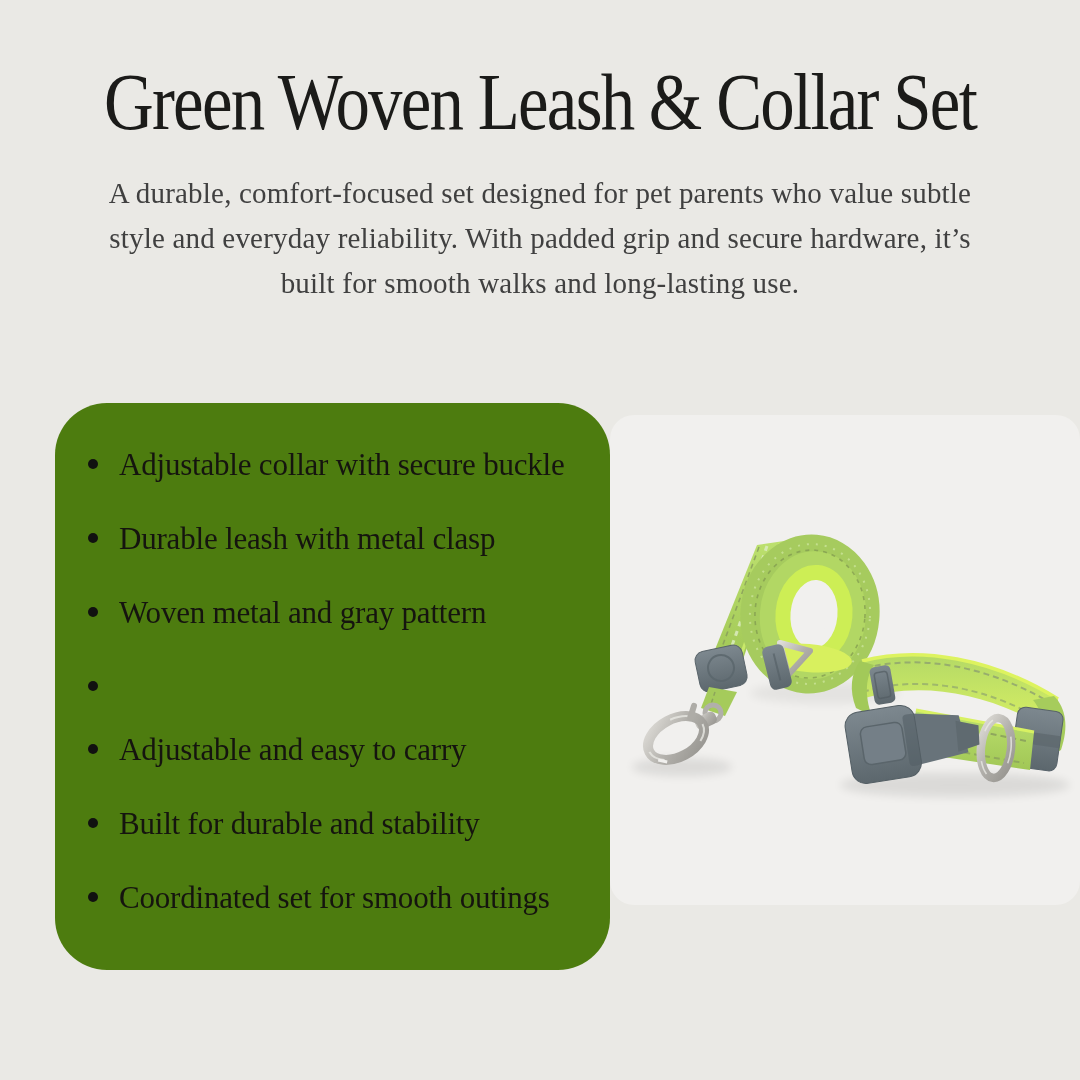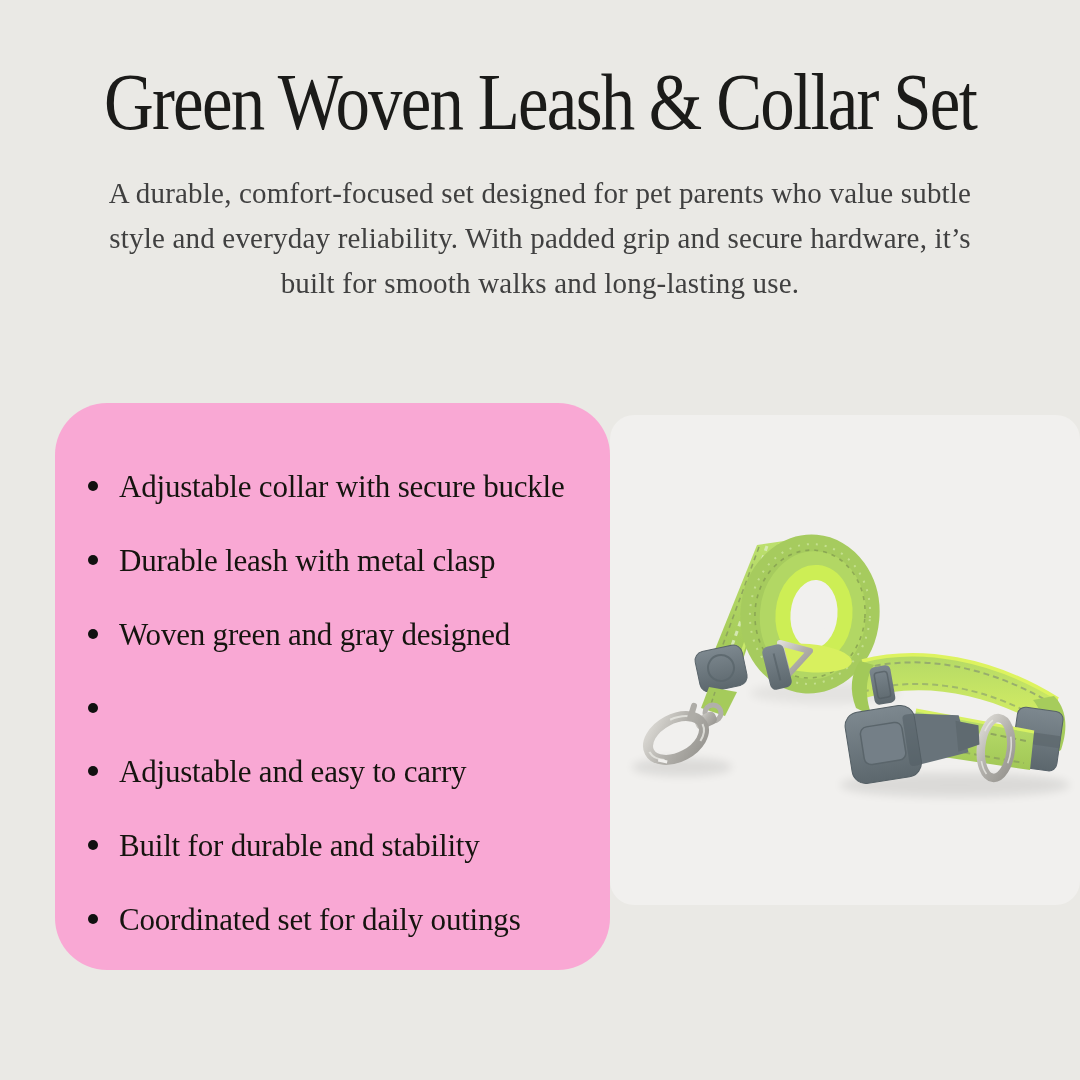--- a/index.html
+++ b/index.html
@@ -15,22 +15,22 @@
     transform:scaleX(0.86); transform-origin:50% 50%;
     white-space:nowrap;
   }
   .description{
     position:absolute; top:171px; left:100px; width:880px; margin:0;
     text-align:center; color:#404040;
     font-size:29px; line-height:45px; letter-spacing:0.2px;
   }
   .features-card{
     position:absolute; left:55px; top:403px; width:555px; height:567px;
-    background:#f9a8d4; border-radius:52px; box-sizing:border-box;
-    padding:68px 20px 0 33px;
+    background:#4d7c0f; border-radius:52px; box-sizing:border-box;
+    padding:46px 20px 0 33px;
   }
   .features-list{ list-style:none; margin:0; padding:0; }
   .features-list li{
     display:flex; align-items:flex-start;
     margin:0 0 43px 0; color:#15140f;
     font-size:31px; line-height:31px; letter-spacing:-0.2px;
   }
   .bullet-dot{
     flex:0 0 auto; width:10px; height:10px; border-radius:50%;
     background:#111110; margin:10px 21px 0 0;
@@ -55,36 +55,36 @@
       <li>
           <span class="bullet-dot"></span>
           <span>Adjustable collar with secure buckle</span>
         </li>
       <li>
           <span class="bullet-dot"></span>
           <span>Durable leash with metal clasp</span>
         </li>
       <li>
           <span class="bullet-dot"></span>
-          <span>Woven green and gray designed</span>
+          <span>Woven metal and gray pattern</span>
         </li>
       <li>
           <span class="bullet-dot"></span>
         </li>
       <li>
           <span class="bullet-dot"></span>
           <span>Adjustable and easy to carry</span>
         </li>
       <li>
           <span class="bullet-dot"></span>
           <span>Built for durable and stability</span>
         </li>
       <li>
           <span class="bullet-dot"></span>
-          <span>Coordinated set for daily outings</span>
+          <span>Coordinated set for smooth outings</span>
         </li>
     </ul>
   </div>
 
   <div class="product-photo">
     <svg width="470" height="490" viewBox="0 0 470 490" xmlns="http://www.w3.org/2000/svg">
       <defs>
         <linearGradient id="grayGrad" x1="0" y1="0" x2="0" y2="1">
           <stop offset="0" stop-color="#7d888f"></stop>
           <stop offset="1" stop-color="#5c676d"></stop>

